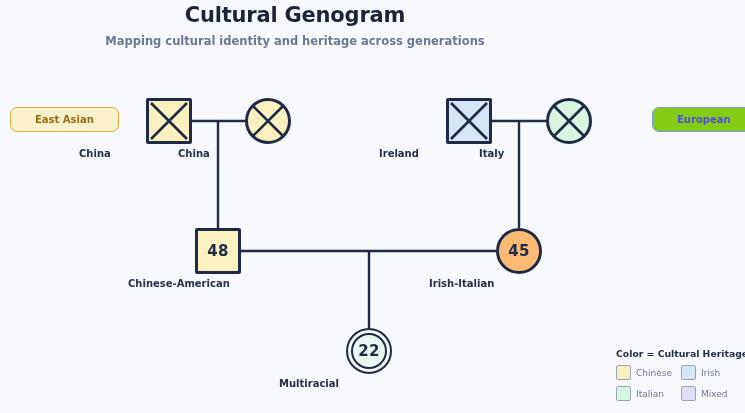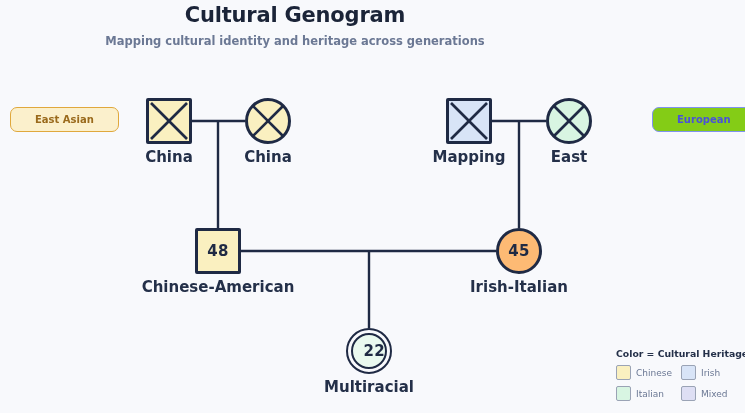--- a/index.html
+++ b/index.html
@@ -91,22 +91,21 @@
     font-weight: bold;
     color: #1f2a44;
     line-height: 1;
     letter-spacing: 0.3px;
   }
   .node-label {
     position: absolute;
     left: -90px;
     top: 27px;
     width: 180px;
-    text-align: center;
-    font-size: 15px;
+    font-size: 10px;
     font-weight: bold;
     color: #243049;
     white-space: nowrap;
   }
   
   .x-mark {
     position: absolute;
     left: -23px;
     top: -23px;
     width: 46px;
@@ -225,47 +224,47 @@
         <div class="node-label">China</div>
       </div>
       <div class="node" style="left: 469px; top: 121px;">
         <div class="node-shape node-sq" style="background: rgb(216, 228, 247);"></div>
         <div class="x-mark">
           <svg width="46" height="46" viewBox="0 0 46 46">
             <line x1="5" y1="5" x2="41" y2="41" stroke="#1f2a44" stroke-width="2.6"></line>
             <line x1="41" y1="5" x2="5" y2="41" stroke="#1f2a44" stroke-width="2.6"></line>
           </svg>
         </div>
-        <div class="node-label">Mapping</div>
+        <div class="node-label">Ireland</div>
       </div>
       <div class="node" style="left: 569px; top: 121px;">
         <div class="node-shape node-ci" style="background: rgb(216, 245, 226);"></div>
         <div class="x-mark">
           <svg width="46" height="46" viewBox="0 0 46 46">
             <line x1="8" y1="8" x2="38" y2="38" stroke="#1f2a44" stroke-width="2.6"></line>
             <line x1="38" y1="8" x2="8" y2="38" stroke="#1f2a44" stroke-width="2.6"></line>
           </svg>
         </div>
-        <div class="node-label">East</div>
+        <div class="node-label">Italy</div>
       </div>
       <div class="node" style="left: 218px; top: 251px;">
         <div class="node-shape node-sq" style="background: rgb(250, 240, 192);">
           <span class="node-age">48</span>
         </div>
         <div class="node-label">Chinese-American</div>
       </div>
       <div class="node" style="left: 519px; top: 251px;">
         <div class="node-shape node-ci" style="background: #fdba74;">
           <span class="node-age">45</span>
         </div>
         <div class="node-label">Irish-Italian</div>
       </div>
       <div class="node" style="left: 369px; top: 351px;">
         <div class="index-ring"></div>
-        <div class="node-shape node-ci inner-ring" style="background: rgb(234, 249, 239); justify-content: flex-end;">
+        <div class="node-shape node-ci inner-ring" style="background: rgb(234, 249, 239);">
           <span class="node-age">22</span>
         </div>
         <div class="node-label">Multiracial</div>
       </div>
     </div>
   <div id="group-layer">
       <div class="group-badge" style="left: 10px; top: 107px; background: rgb(251, 240, 204); border-color: rgb(224, 168, 60); color: rgb(154, 106, 28);">East Asian</div>
       <div class="group-badge" style="left: 652px; top: 107px; background: #84cc16; border-color: rgb(127, 147, 239); color: rgb(74, 82, 216);">European</div>
     </div>
 </div>

